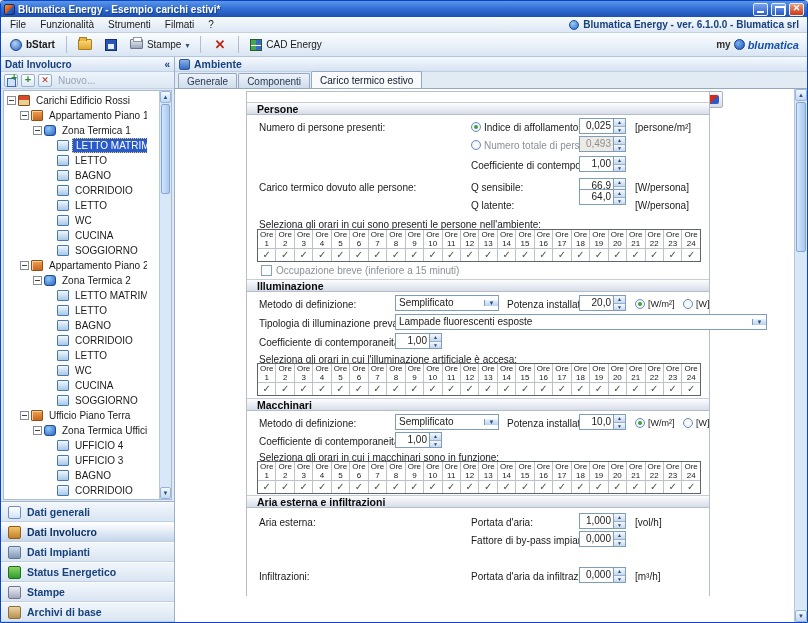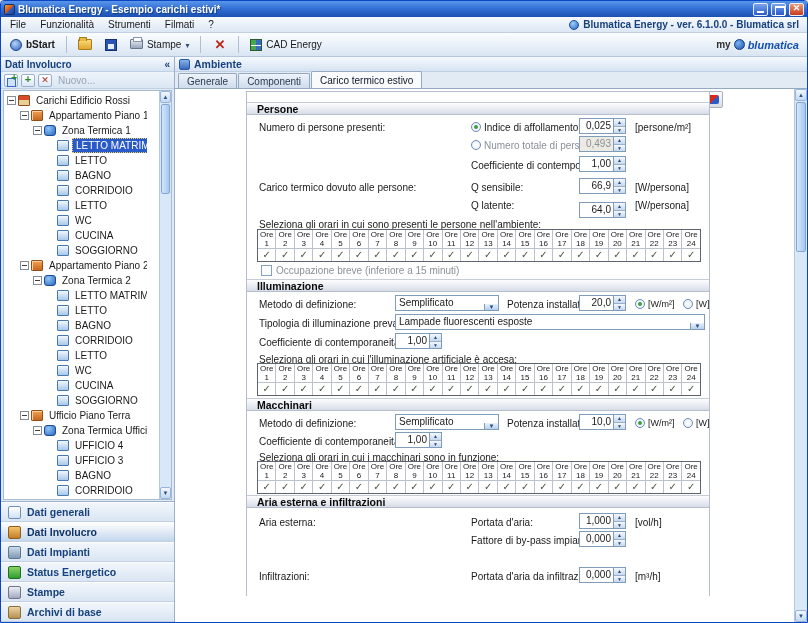--- a/index.html
+++ b/index.html
@@ -132,21 +132,21 @@
   .field{height:16px;border:1px solid #7f9db9;background:#fff;display:flex;align-items:stretch;}
   .fval{width:33px;text-align:right;font-size:10px;line-height:14px;padding:0 2px;}
   .field.disabled{background:#eceae2;}
   .field.disabled .fval{color:#8a9098;}
   .spin{width:12px;display:flex;flex-direction:column;border-left:1px solid #7f9db9;}
   .spin span{flex:1;background:linear-gradient(#f4f8fd,#c6d8ee);border-bottom:1px solid #9ab0cc;text-align:center;color:#2a4a7a;overflow:hidden;}
   .spin span:last-child{border-bottom:none;}
   .spin .su::after{content:"▲";font-size:5px;line-height:6px;display:block;}
   .spin .sd::after{content:"▼";font-size:5px;line-height:6px;display:block;}
 
-  .combo{height:16px;border:1px solid #7f9db9;background:#fff;display:flex;align-items:flex-end;}
+  .combo{height:16px;border:1px solid #7f9db9;background:#fff;display:flex;align-items:center;}
   .cval{flex:1;font-size:10px;line-height:14px;padding:0 3px;white-space:nowrap;overflow:hidden;}
   .cbtn{width:14px;background:linear-gradient(#eaf2fc,#b6d0ee);border-left:1px solid #7f9db9;display:flex;align-items:center;justify-content:center;color:#2a4a7a;}
   .cbtn::after{content:"▼";font-size:6px;}
 
   .radio{width:10px;height:10px;flex:0 0 10px;border:1px solid #6a8ab8;border-radius:50%;background:radial-gradient(#ffffff,#e4ecf6);margin-right:3px;position:relative;}
   .radio.on::after{content:"";position:absolute;inset:2px;border-radius:50%;background:#3f9e3f;}
   .checkbox{width:11px;height:11px;flex:0 0 11px;border:1px solid #88a0c0;background:#fbfcfe;margin-right:4px;}
 
   .hours-table{position:absolute;width:444px;border:1px solid #5c6470;background:#fff;}
   .hrow{display:flex;}
@@ -484,21 +484,21 @@
                   </span>
             </span>
               </span>
             <span class="a" style="left:388px;top:64px">
                 <span class="unit">[W/persona]</span>
               </span>
 
             <span class="a" style="left:224px;top:82px">
                 <span class="lbl">Q latente:</span>
               </span>
-            <span class="a" style="left:332px;top:87px">
+            <span class="a" style="left:332px;top:74px">
                 <span class="field">
               <span class="fval">64,0</span>
               <span class="spin">
                     <span class="su"></span>
                     <span class="sd"></span>
                   </span>
             </span>
               </span>
             <span class="a" style="left:388px;top:82px">
                 <span class="unit">[W/persona]</span>
@@ -669,21 +669,21 @@
             </span>
             <span class="a" style="left:436px;top:4px">
               <span class="radio"></span>
               <span class="unit9">[W]</span>
             </span>
 
             <span class="a" style="left:12px;top:23px">
                 <span class="lbl">Tipologia di illuminazione prevalente:</span>
               </span>
             <span class="a" style="left:148px;top:22px">
-                <span class="combo" style="width:310px">
+                <span class="combo" style="width:372px">
               <span class="cval">Lampade fluorescenti esposte</span>
               <span class="cbtn"></span>
             </span>
               </span>
 
             <span class="a" style="left:12px;top:42px">
                 <span class="lbl">Coefficiente di contemporaneità:</span>
               </span>
             <span class="a" style="left:148px;top:41px">
                 <span class="field">

